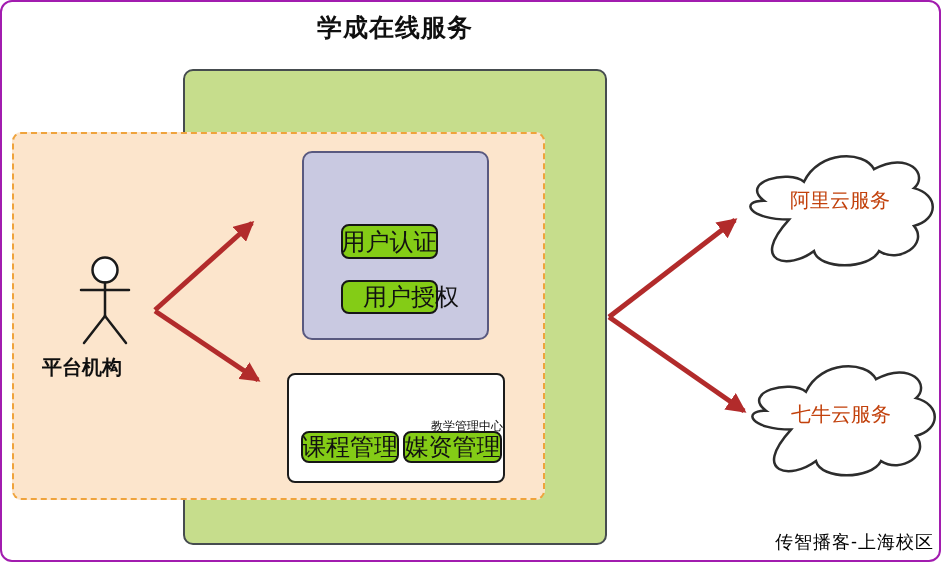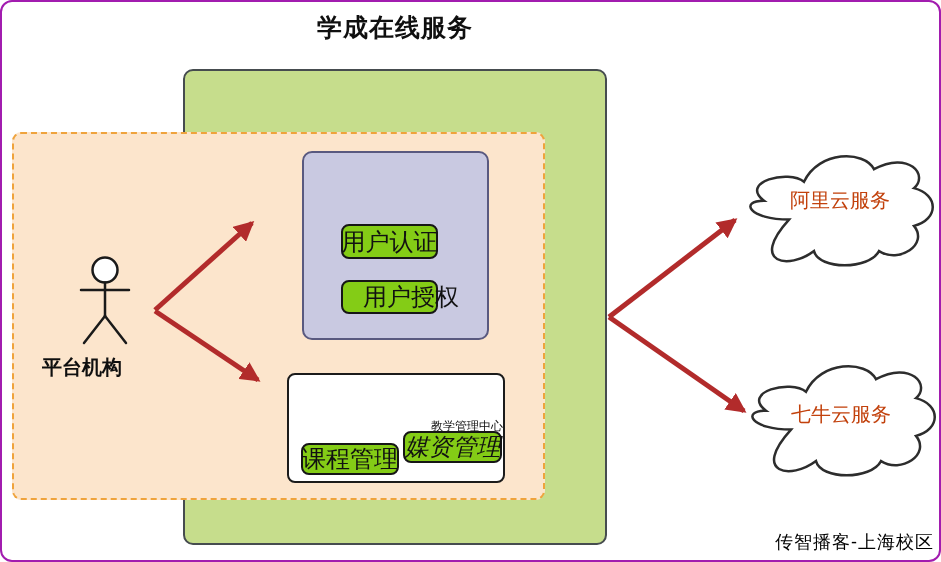--- a/index.html
+++ b/index.html
@@ -108,22 +108,22 @@
   .teach-title {
     position: absolute;
     left: 0;
     top: 9px;
     width: 100%;
     text-align: right;
     font-size: 12px;
     color: #111111;
     margin-top: 34px;
   }
-  .teach-pill-1 { left: 12px;  top: 68px; width: 98px; height: 32px; }
-  .teach-pill-2 { left: 114px; top: 56px; width: 99px; height: 32px; font-style: italic; }
+  .teach-pill-1 { left: 12px;  top: 56px; width: 98px; height: 32px; }
+  .teach-pill-2 { left: 114px; top: 56px; width: 99px; height: 32px; }
   .actor-label {
     position: absolute;
     left: 40px;
     top: 352px;
     width: 125px;
     text-align: left;
     font-size: 20px;
     font-weight: bold;
     color: #0f0f0f;
   }

